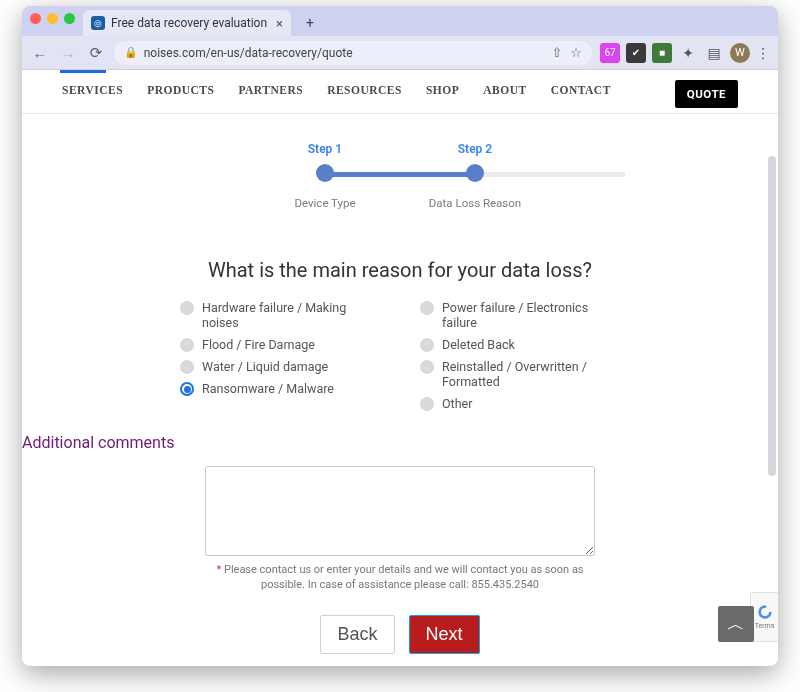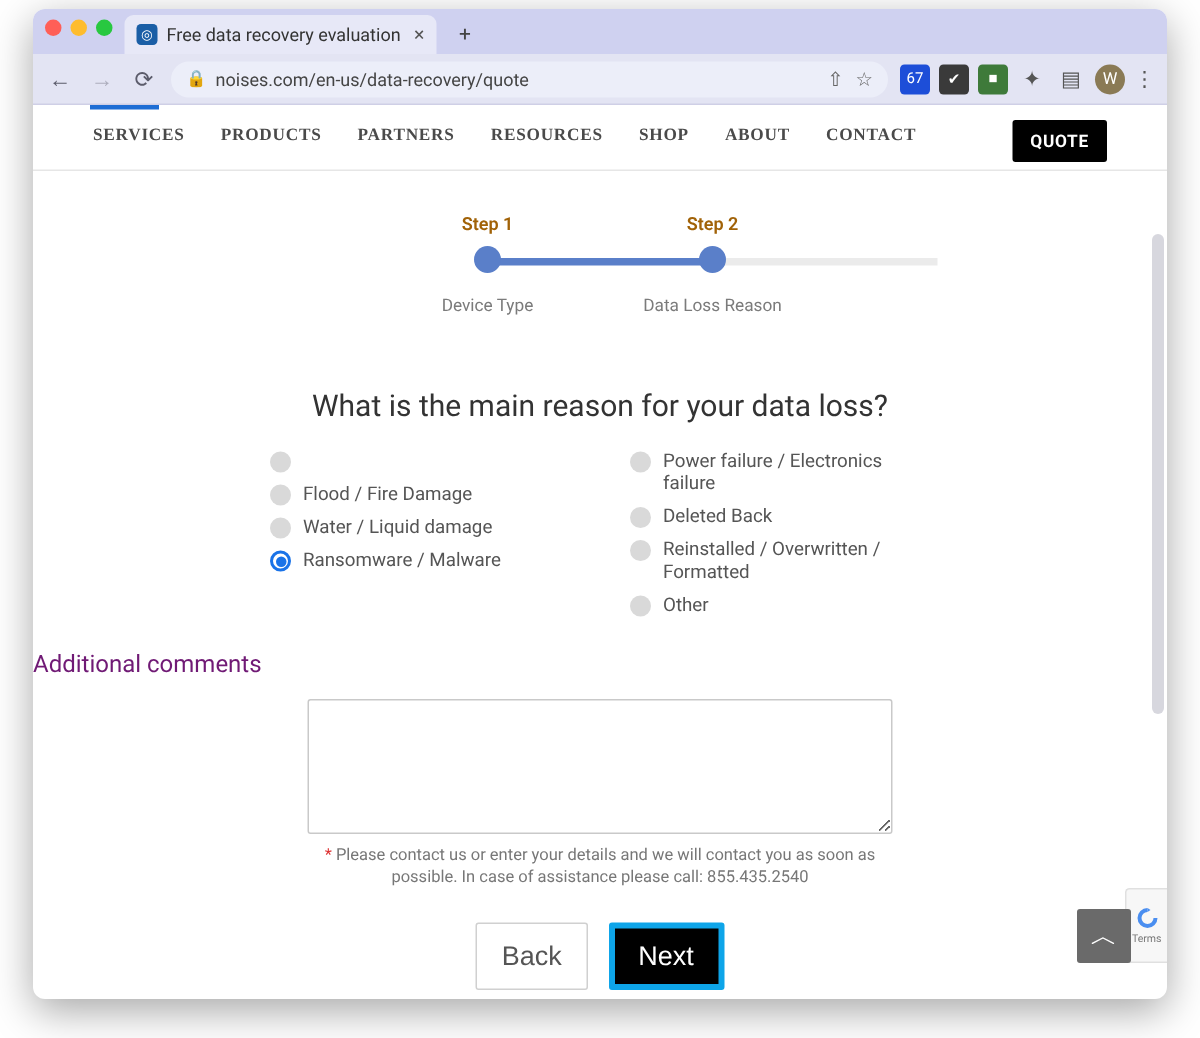--- a/index.html
+++ b/index.html
@@ -50,21 +50,21 @@
   }
   .nav-icon{ width:20px;height:20px;display:flex;align-items:center;justify-content:center;color:#5c5c6b;font-size:15px;}
   .urlbar{
     flex:1; height:24px; background:#eceef9; border-radius:14px;
     display:flex; align-items:center; padding:0 10px; gap:6px; font-size:12px; color:#444;
   }
   .url-lock{font-size:11px;color:#555;}
   .urlbar-right{margin-left:auto;display:flex;gap:8px;color:#666;font-size:13px;}
   .ext-icons{display:flex;gap:6px;align-items:center;}
   .ext{width:20px;height:20px;border-radius:3px;display:flex;align-items:center;justify-content:center;font-size:10px;color:#fff;}
-  .ext.blue{background:#1d4ed8;} .ext.dark{background:#3a3a3a;} .ext.green{background:#3e7a3a;} .ext.puzzle{color:#555;background:transparent;font-size:14px;}
+  .ext.blue{background:#d946ef;} .ext.dark{background:#3a3a3a;} .ext.green{background:#3e7a3a;} .ext.puzzle{color:#555;background:transparent;font-size:14px;}
   .ext.pages{color:#555;background:transparent;font-size:14px;}
   .avatar{width:20px;height:20px;border-radius:50%;background:#8a7a55;color:#fff;font-size:11px;display:flex;align-items:center;justify-content:center;}
   .menu-dots{color:#555;font-size:14px;}
   
   .page { flex:1; position:relative; overflow:auto; }
   .page-scrollbar{
     position:absolute; right:2px; top:86px; width:8px; height:320px;
     background:#d7d7de; border-radius:4px;
   }
   .topnav{
@@ -79,21 +79,21 @@
   .quote-btn{
     margin-left:auto; background:#000000; color:#fff; font-weight:700;
     font-size:11.5px; letter-spacing:0.5px; padding:7px 12px; border-radius:2px;
     margin-top:-4px;
   }
   .stepper{
     display:flex; justify-content:center; margin-top:28px;
   }
   .step-wrap{ display:flex; align-items:flex-start; }
   .step{ width:150px; display:flex; flex-direction:column; align-items:center; position:relative; }
-  .step-title{ font-size:12px; font-weight:600; color:#a16207; margin-bottom:8px;}
+  .step-title{ font-size:12px; font-weight:600; color:#3b82f6; margin-bottom:8px;}
   .step-circle{
     width:18px;height:18px;border-radius:50%;
     background:#5a7fc9; position:relative; z-index:1;
   }
   .step-circle.pending{ background:#fff; border:3px solid #cfcfcf; width:18px; height:18px; }
   .step-label{ font-size:11.5px; color:#7b7b7b; margin-top:14px; text-align:center;}
   .line{
     position:absolute; top:30px; height:5px; width:150px; left:75px;
     background:#5a7fc9; z-index:0;
   }
@@ -129,21 +129,21 @@
   .help-text{
     width:400px; margin:6px auto 0 auto; text-align:center;
     font-size:11px; color:#777; line-height:1.4;
   }
   .help-text .req{ color:#d33; }
   .form-buttons{
     display:flex; justify-content:center; gap:14px; margin-top:22px; padding-bottom:20px;
   }
   .btn{ padding:8px 16px; font-size:18px; border-radius:2px; cursor:pointer; }
   .btn.back{ background:#fff; border:1px solid #d0d0d0; color:#555; }
-  .btn.next{ background:#000000; border:4px solid #0ea5e9; color:#fff; font-weight:500; }
+  .btn.next{ background:#b91c1c; border:1px solid #0ea5e9; color:#fff; font-weight:500; }
   .to-top{
     position:absolute; right:24px; bottom:24px;
     width:36px;height:36px;background:#6a6a6a;border-radius:2px;
     display:flex;align-items:center;justify-content:center;color:#fff;font-size:18px;
   }
   .recaptcha{
     position:absolute; right:0; bottom:24px;
     width:28px; height:50px; background:#f7f7f7; border:1px solid #e0e0e0;
     border-right:none; border-radius:3px 0 0 3px;
     display:flex; flex-direction:column; align-items:center; justify-content:center; gap:2px;
@@ -226,20 +226,21 @@
         </div>
       </div>
     </div>
 
     <h2 class="question">What is the main reason for your data loss?</h2>
 
     <div class="options">
       <div class="options-col">
         <label class="opt">
           <span class="radio"></span>
+          <span>Hardware failure / Making noises</span>
         </label>
         <label class="opt">
           <span class="radio"></span>
           <span>Flood / Fire Damage</span>
         </label>
         <label class="opt">
           <span class="radio"></span>
           <span>Water / Liquid damage</span>
         </label>
         <label class="opt">

